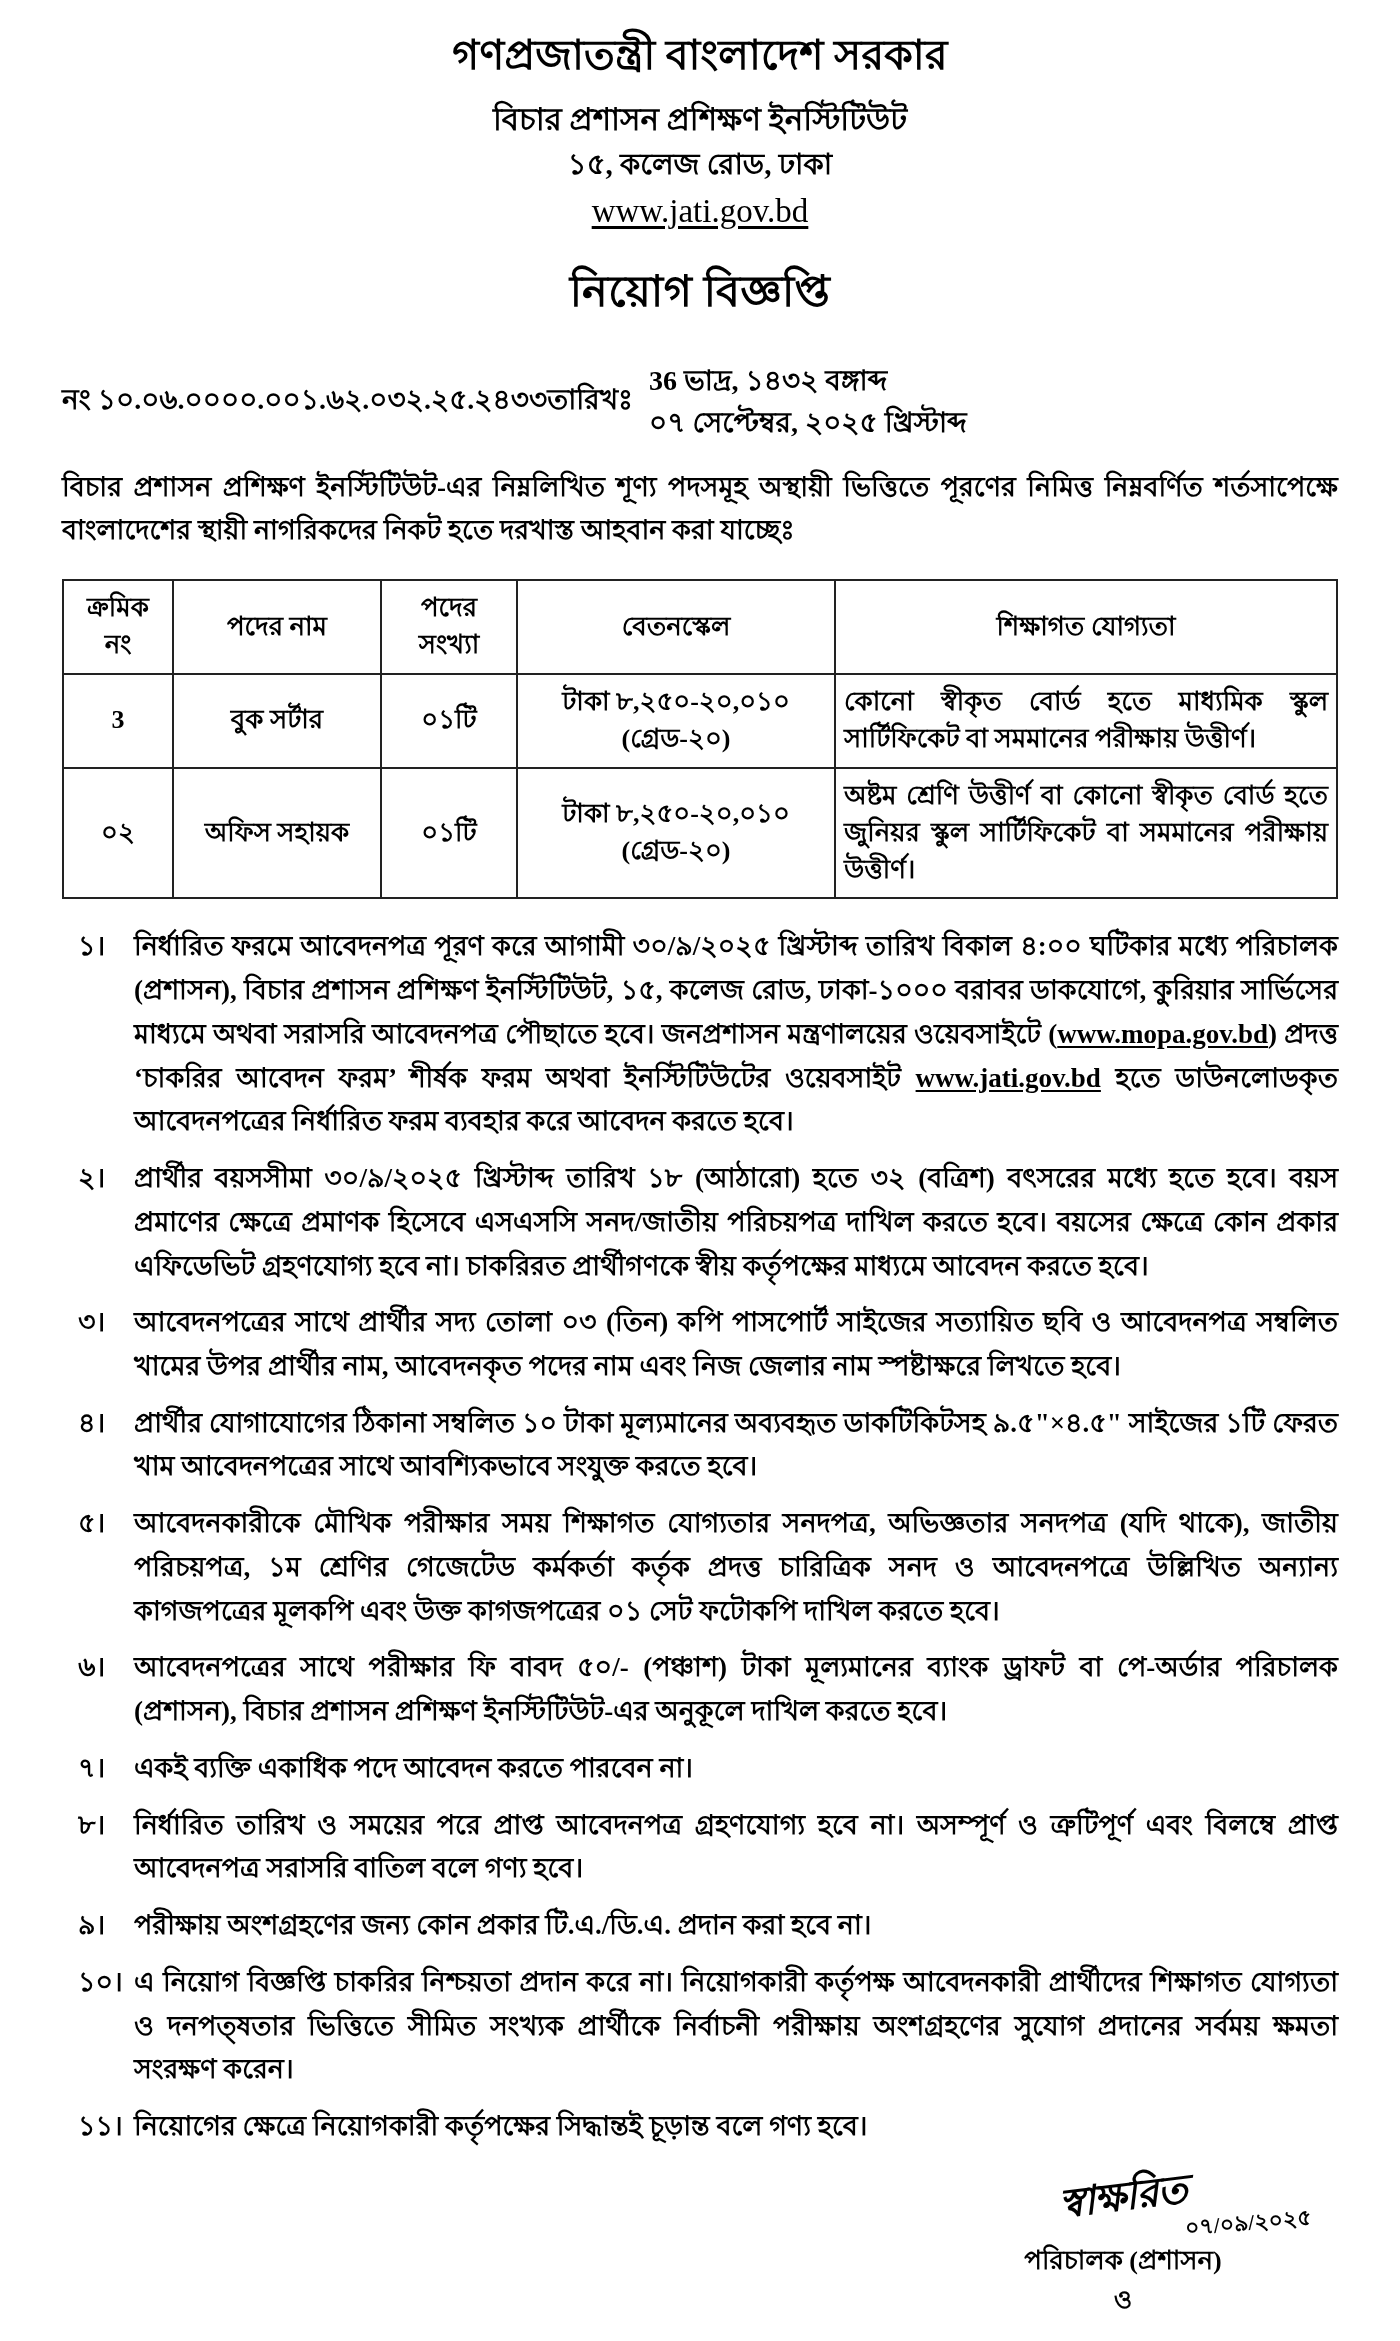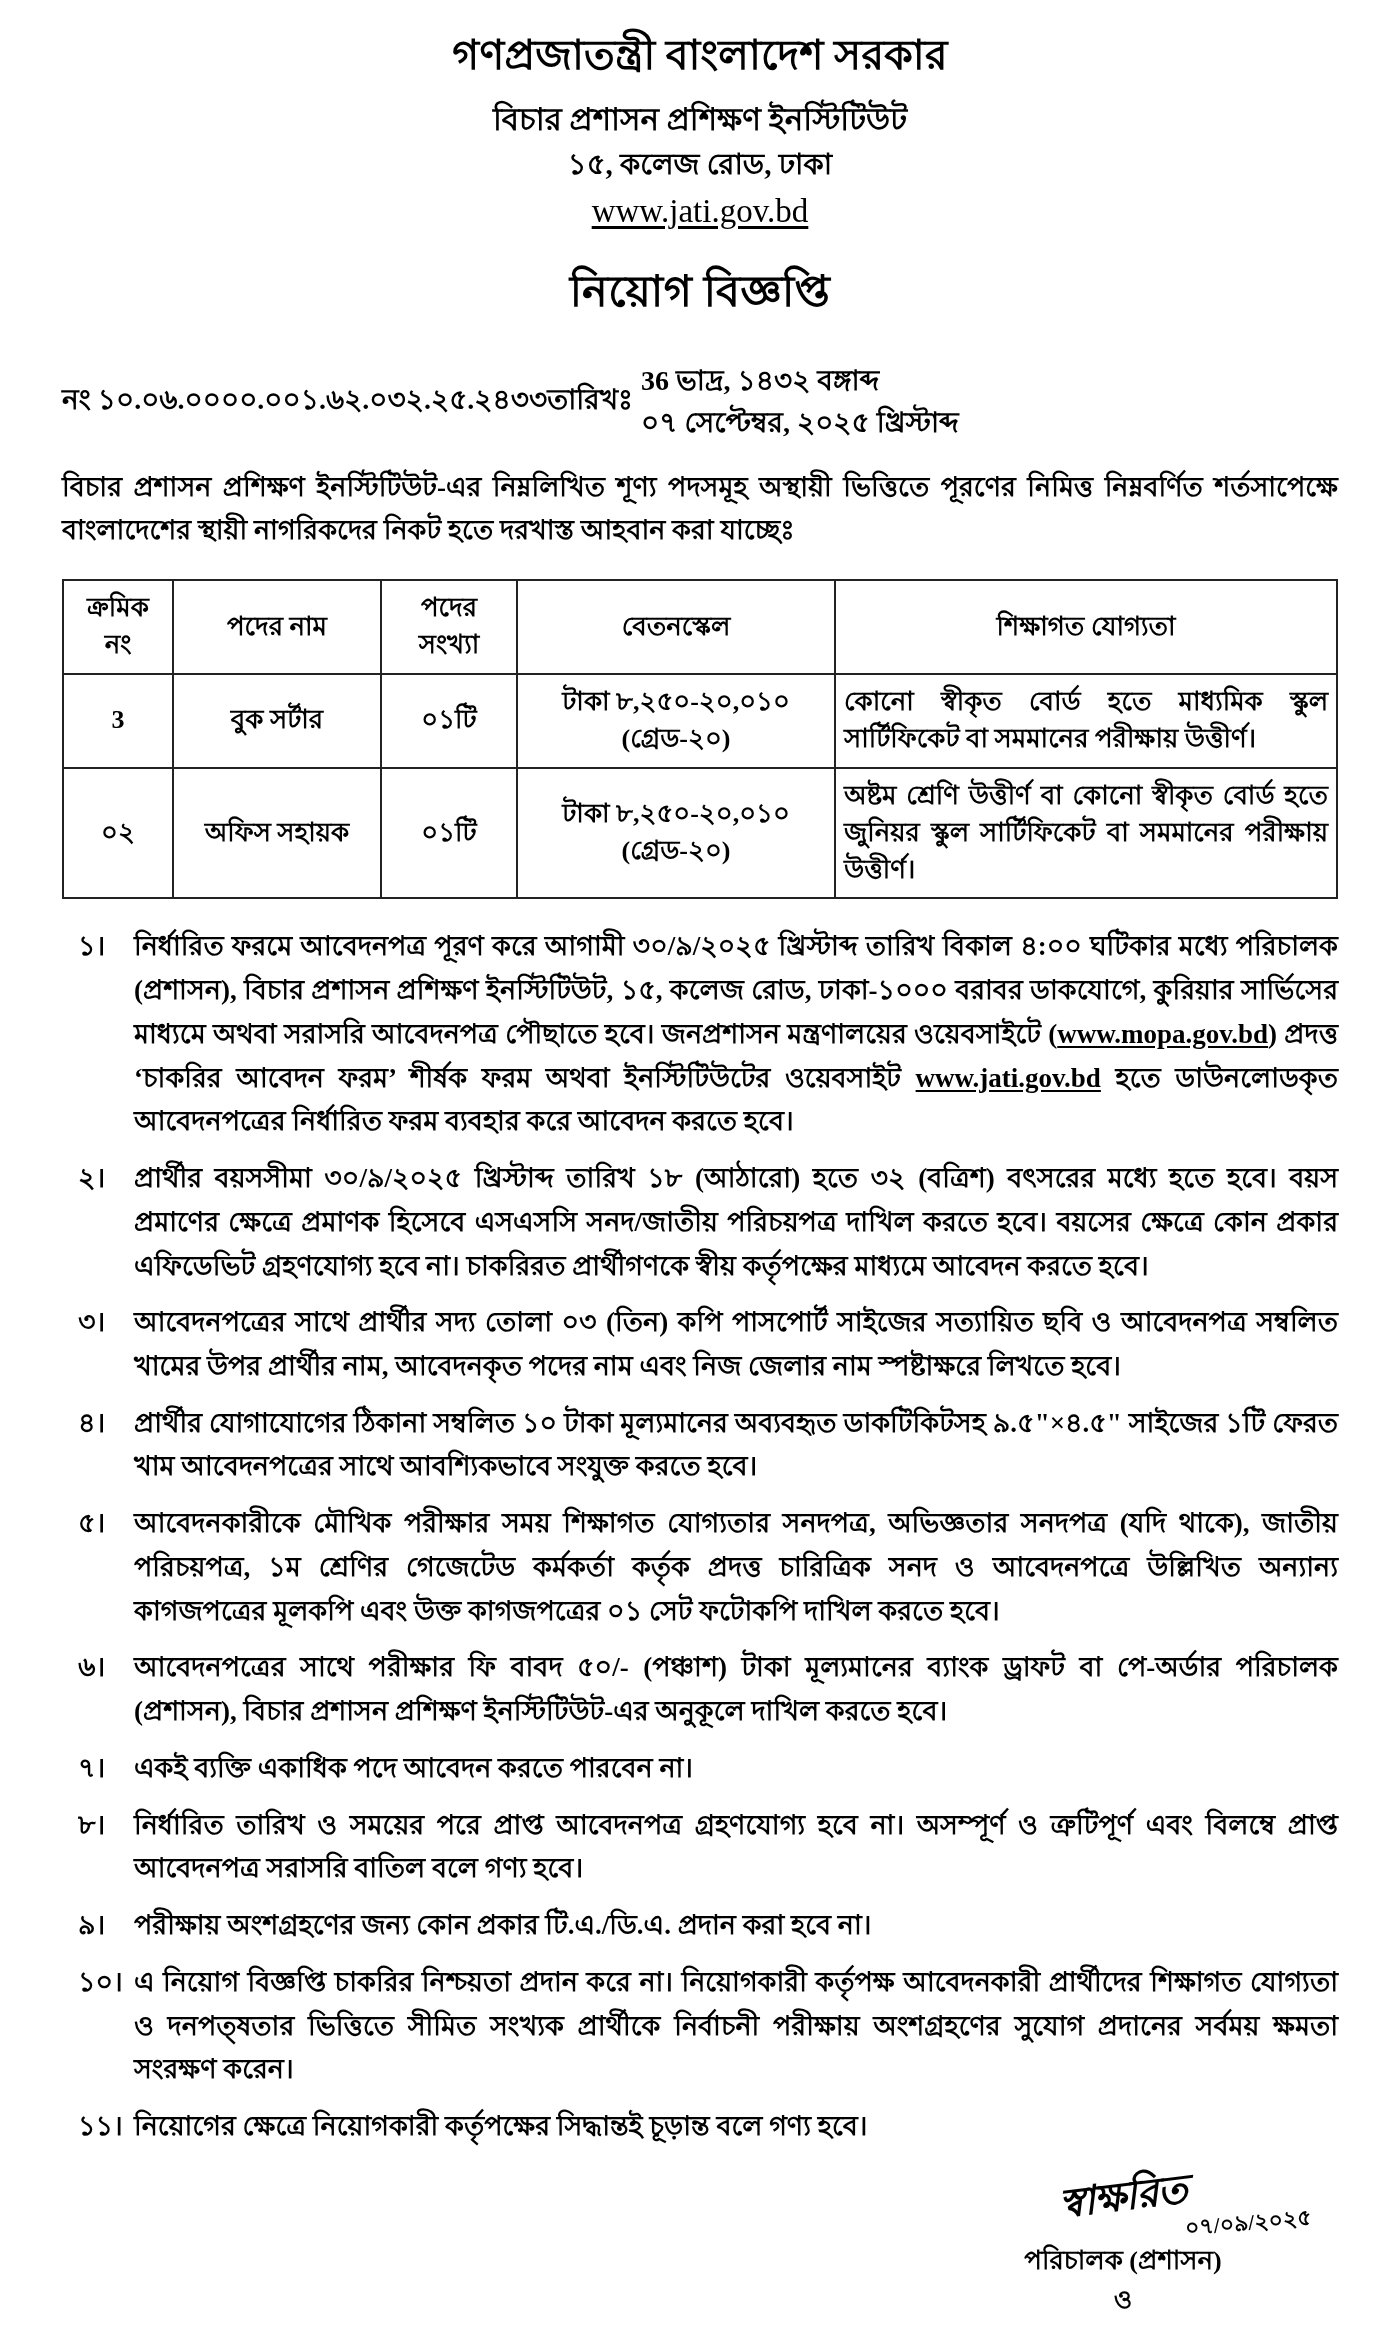--- a/index.html
+++ b/index.html
@@ -36,21 +36,21 @@
     text-align:center; font-size:43px; font-weight:bold;
     margin-top:22px; letter-spacing:.5px;
   }
 
   
   .memorow{
     display:flex; align-items:flex-start; justify-content:flex-start;
     margin-top:30px;
   }
   .memono{font-size:28px; font-weight:bold; padding-top:18px; white-space:nowrap;}
-  .dateblk{display:flex; align-items:flex-start; gap:8px;}
+  .dateblk{display:flex; align-items:flex-start; gap:16px;}
   .datelbl{font-size:28px; font-weight:bold; padding-top:18px; white-space:nowrap;}
   .dates{font-size:28px; font-weight:bold; line-height:1.5; text-align:left;}
   .dates div{white-space:nowrap;}
 
   
   .intro{
     font-size:27px; line-height:1.62; margin-top:22px;
     text-align:justify; text-justify:inter-word; font-weight:bold;
   }
 

